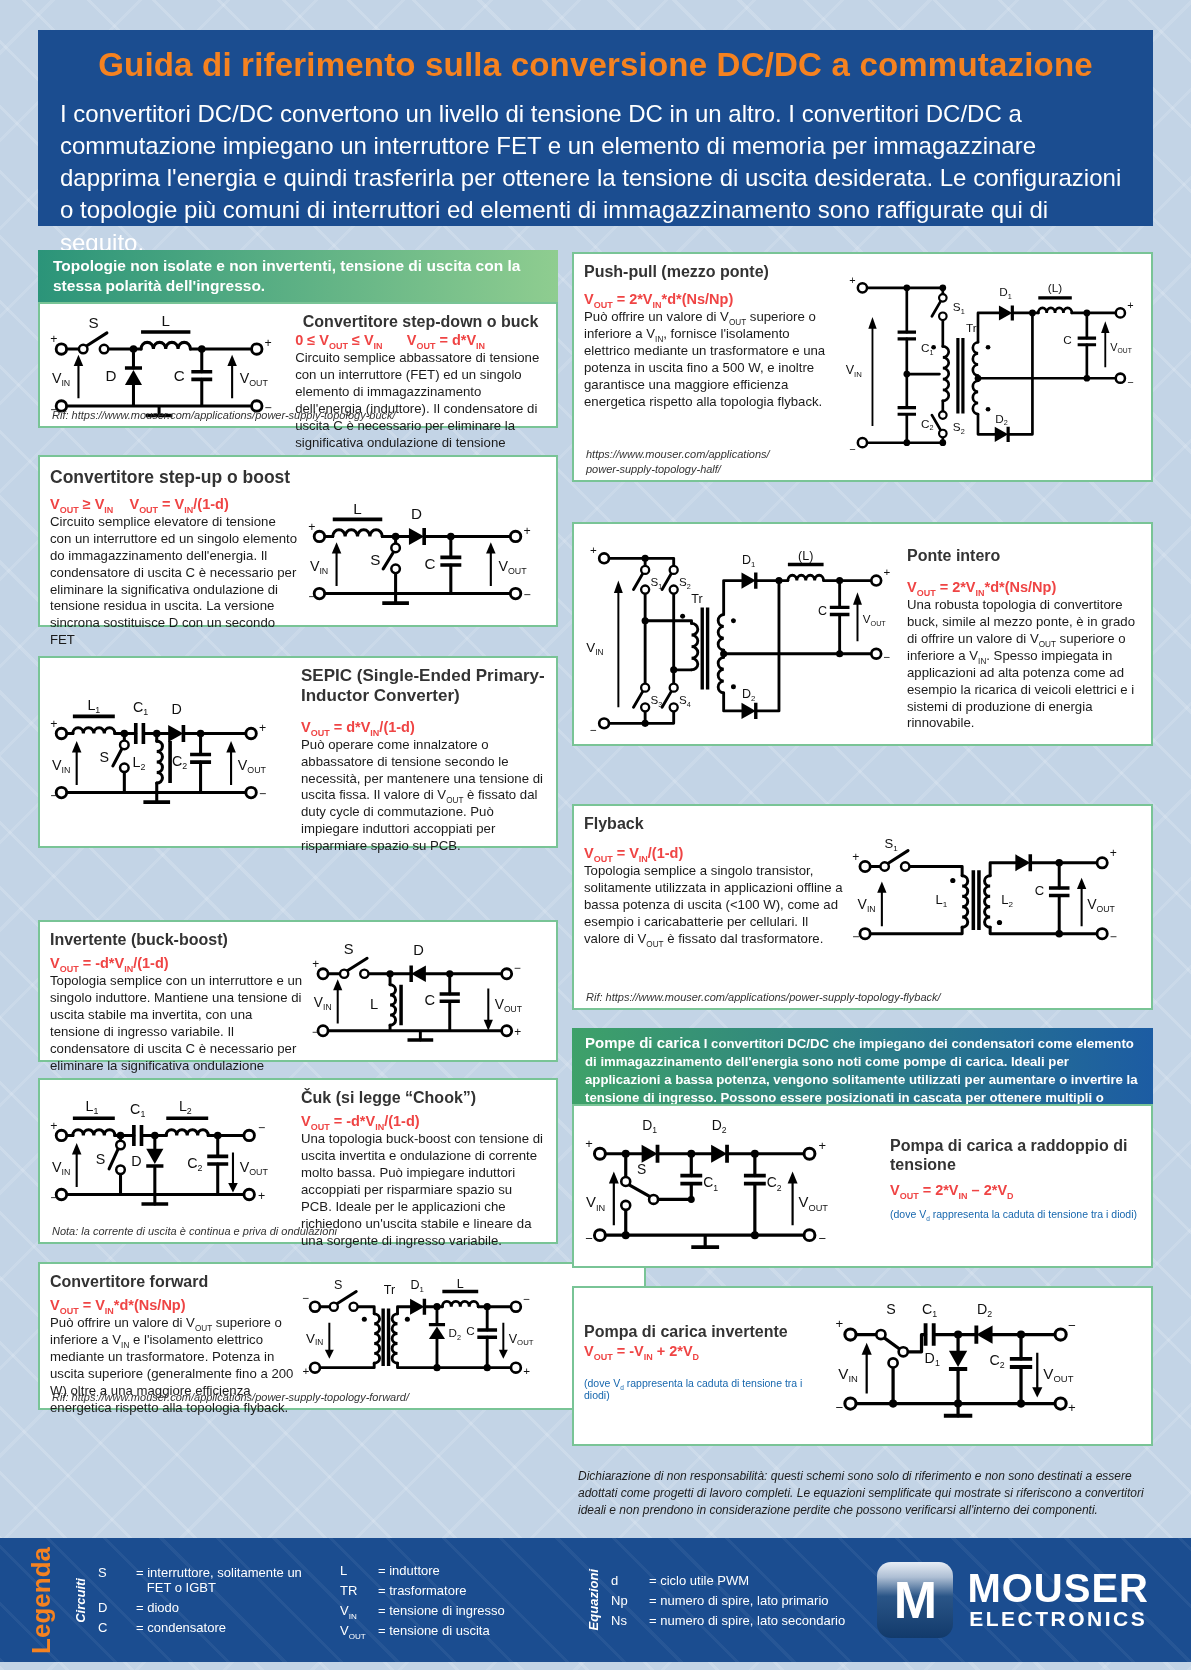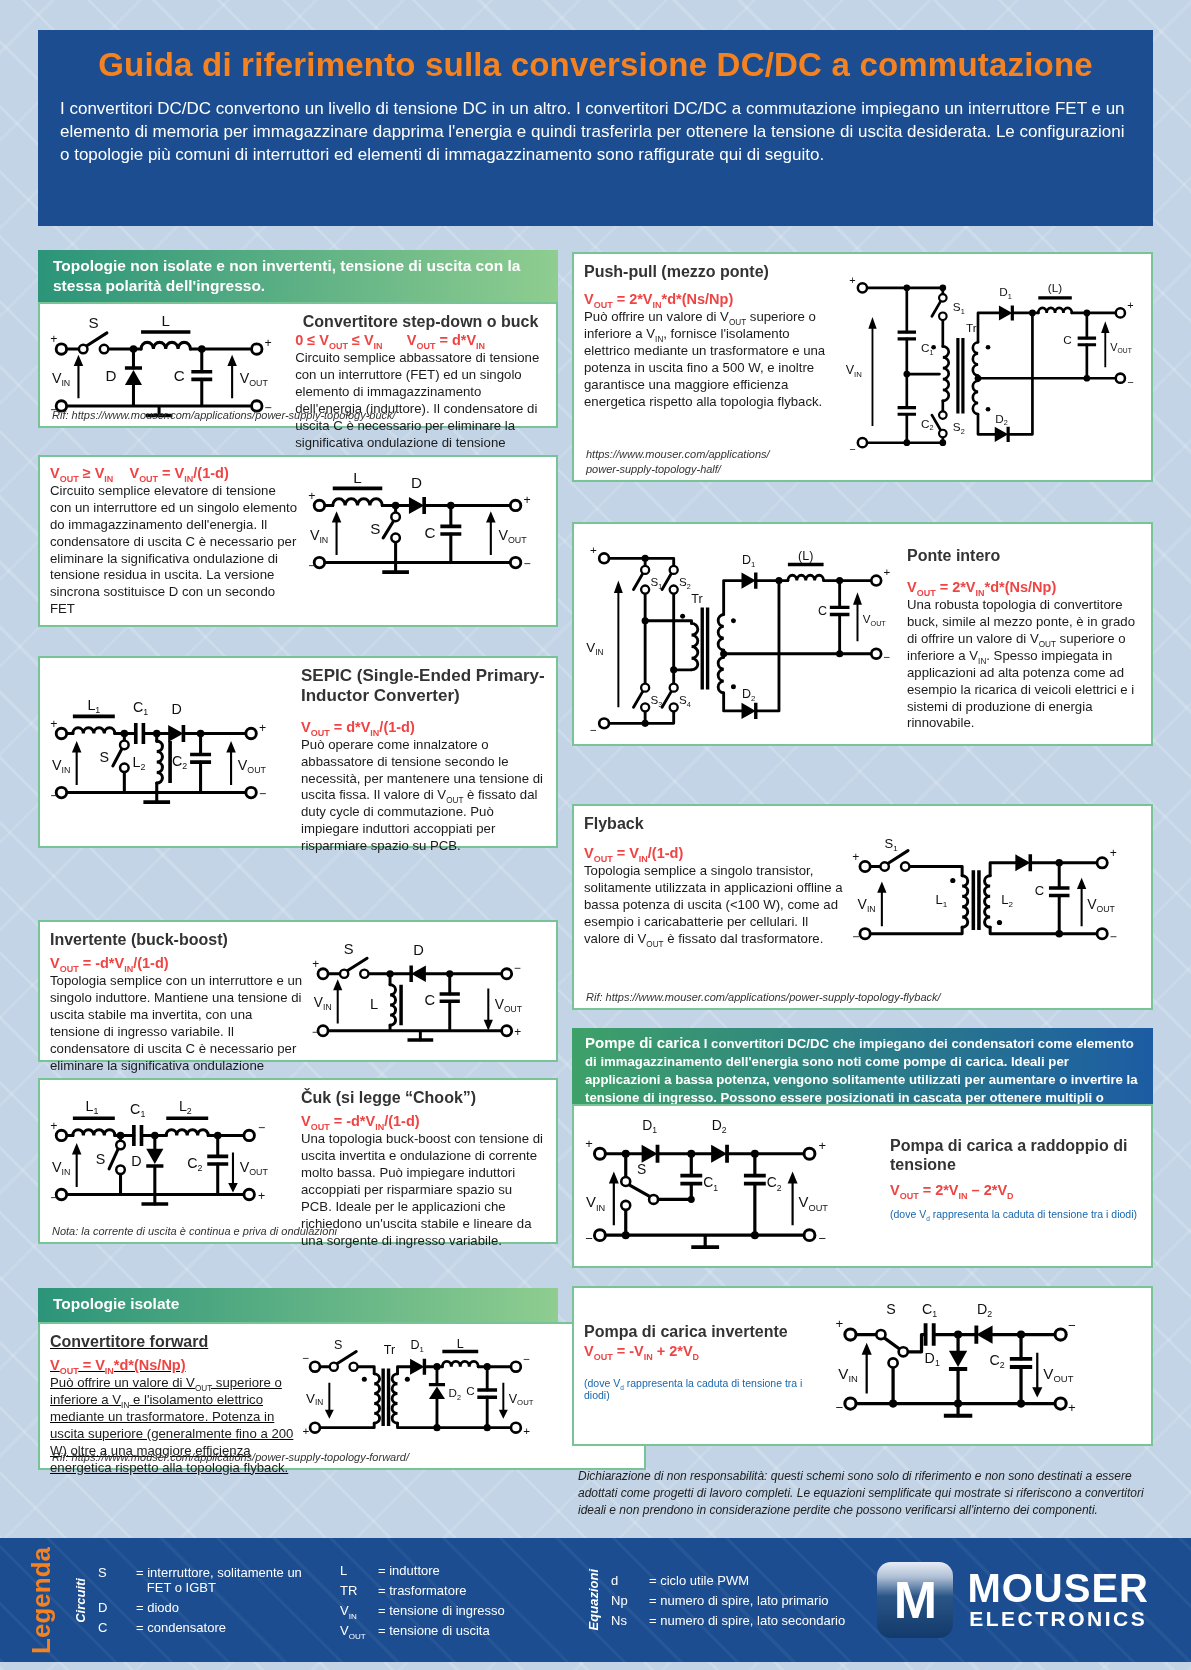--- a/index.html
+++ b/index.html
@@ -7,21 +7,21 @@
         font-family:"Liberation Sans",sans-serif;
         background-color:#c3d4e6;
         background-image:
           repeating-linear-gradient(45deg, rgba(255,255,255,.16) 0 3px, transparent 3px 46px),
           repeating-linear-gradient(-45deg, rgba(255,255,255,.12) 0 3px, transparent 3px 62px),
           radial-gradient(circle at 12% 30%, rgba(255,255,255,.22) 0 14px, transparent 15px),
           radial-gradient(circle at 88% 64%, rgba(255,255,255,.18) 0 12px, transparent 13px);}
   .abs{position:absolute;box-sizing:border-box;}
   .hero{background:#1b4d90;color:#fff;}
   .hero h1{margin:16px 10px 0;text-align:center;color:#f58220;font-size:33px;letter-spacing:.2px;}
-  .hero p{margin:14px 22px 0;font-size:17px;line-height:1.34;font-weight:500;}
+  .hero p{margin:14px 22px 0;font-size:24px;line-height:1.34;font-weight:500;}
   .band{color:#fff;font-weight:bold;font-size:15.5px;line-height:1.3;padding:6px 13px;}
   .g-green{background:linear-gradient(90deg,#2b9479,#8fcd90);padding-left:15px;}
   .g-blue{background:linear-gradient(90deg,#3ea169,#1c5ca3);}
   .card{background:#fff;border:2px solid #79c496;padding:8px 10px;}
   .row{display:flex;gap:8px;}
   .ctitle{font-size:16px;font-weight:600;color:#333;margin:0 0 6px 0;line-height:1.2;}
   .formula{font-size:14.5px;font-weight:bold;color:#ef4444;margin:0 0 2px 0;}
   .bodytx{font-size:13.2px;color:#1b1b1b;line-height:1.28;margin:0;}
   .ref{font-style:italic;font-size:11px;color:#333;position:absolute;left:12px;bottom:4px;white-space:pre-line;line-height:1.3;}
   .note{font-style:italic;font-size:11px;color:#333;position:absolute;left:12px;bottom:5px;}
@@ -94,20 +94,21 @@
       <div style="width:256px;">
         <p class="ctitle" style="margin-bottom:1px;text-align:center;">Convertitore step-down o buck</p>
         <p class="formula">0 ≤ V<sub>OUT</sub> ≤ V<sub>IN</sub>&nbsp;&nbsp;&nbsp;&nbsp;&nbsp;&nbsp;V<sub>OUT</sub> = d*V<sub>IN</sub></p>
         <p class="bodytx">Circuito semplice abbassatore di tensione con un interruttore (FET) ed un singolo elemento di immagazzinamento dell'energia (induttore). Il condensatore di uscita C è necessario per eliminare la significativa ondulazione di tensione residua in uscita. Nella versione sincrona D viene sostituito con un secondo FET.</p>
       </div>
     </div>
     <div class="ref">Rif: https://www.mouser.com/applications/power-supply-topology-buck/</div>
   </section>
 
   <section class="abs card" style="left:38px;top:455px;width:520px;height:172px;">
+    <p class="ctitle" style="font-size:17.5px;margin:2px 0 8px;">Convertitore step-up o boost</p>
     <div class="row">
       <div style="width:252px;">
         <p class="formula">V<sub>OUT</sub> ≥ V<sub>IN</sub>&nbsp;&nbsp;&nbsp;&nbsp;V<sub>OUT</sub> = V<sub>IN</sub>/(1-d)</p>
         <p class="bodytx">Circuito semplice elevatore di tensione con un interruttore ed un singolo elemento do immagazzinamento dell'energia. Il condensatore di uscita C è necessario per eliminare la significativa ondulazione di tensione residua in uscita. La versione sincrona sostituisce D con un secondo FET</p>
       </div>
       <svg class="ckt" viewBox="0 0 250 116" width="240" height="111" style="margin-top:4px;">
         <path class="w" d="M17,38 H26 M78,38 H106 M122,38 H212 M92,42 V45.5 M92,76.5 V98 M150,38 V60 M150,68 V98 M17,98 H213 M92,98 V108 M90,54 L79,72"></path>
         <path class="w" d="M26,38 a6.5,7 0 0 1 13,0 a6.5,7 0 0 1 13,0 a6.5,7 0 0 1 13,0 a6.5,7 0 0 1 13,0"></path>
         <path class="b" d="M26,20 H78 M122,29 V47 M139,60 H161 M139,68 H161 M78,108 H106"></path>
         <polygon class="f" points="106,29 106,47 122,38"></polygon>
@@ -252,21 +253,21 @@
         <p class="ctitle">Čuk (si legge “Chook”)</p>
         <p class="formula">V<sub>OUT</sub> = -d*V<sub>IN</sub>/(1-d)</p>
         <p class="bodytx">Una topologia buck-boost con tensione di uscita invertita e ondulazione di corrente molto bassa. Può impiegare induttori accoppiati per risparmiare spazio su PCB. Ideale per le applicazioni che richiedono un'uscita stabile e lineare da una sorgente di ingresso variabile.</p>
       </div>
     </div>
     <div class="note">Nota: la corrente di uscita è continua e priva di ondulazioni</div>
   </section>
 
   <div class="abs band g-green" style="left:38px;top:1288px;width:520px;height:34px;">Topologie isolate</div>
 
-  <section class="abs card" style="left:38px;top:1322px;width:608px;height:148px;text-decoration:underline;">
+  <section class="abs card" style="left:38px;top:1262px;width:608px;height:148px;">
     <div class="row">
       <div style="width:244px;">
         <p class="ctitle">Convertitore forward</p>
         <p class="formula">V<sub>OUT</sub> = V<sub>IN</sub>*d*(Ns/Np)</p>
         <p class="bodytx">Può offrire un valore di V<sub>OUT</sub> superiore o inferiore a V<sub>IN</sub> e l'isolamento elettrico mediante un trasformatore. Potenza in uscita superiore (generalmente fino a 200 W) oltre a una maggiore efficienza energetica rispetto alla topologia flyback.</p>
       </div>
       <svg class="ckt" viewBox="0 0 280 126" width="252" height="113" style="margin-top:6px;">
         <path class="w" d="M19,32 H30 M62,32 H80 M80,32 V40 M80,95 V100 M19,100 H80 M106,40 V32 M106,32 H120 M136,32 H156 M196,32 H232 M150,36 V52 M150,68 V100 M206,32 V58 M206,66 V100 M106,95 V100 M106,100 H238 M38,29 L60,15"></path>
         <path class="w" d="M80,40 a6,5.5 0 0 1 0,11 a6,5.5 0 0 1 0,11 a6,5.5 0 0 1 0,11 a6,5.5 0 0 1 0,11 a6,5.5 0 0 1 0,11"></path>
         <path class="w" d="M106,40 a6,5.5 0 0 0 0,11 a6,5.5 0 0 0 0,11 a6,5.5 0 0 0 0,11 a6,5.5 0 0 0 0,11 a6,5.5 0 0 0 0,11"></path>

